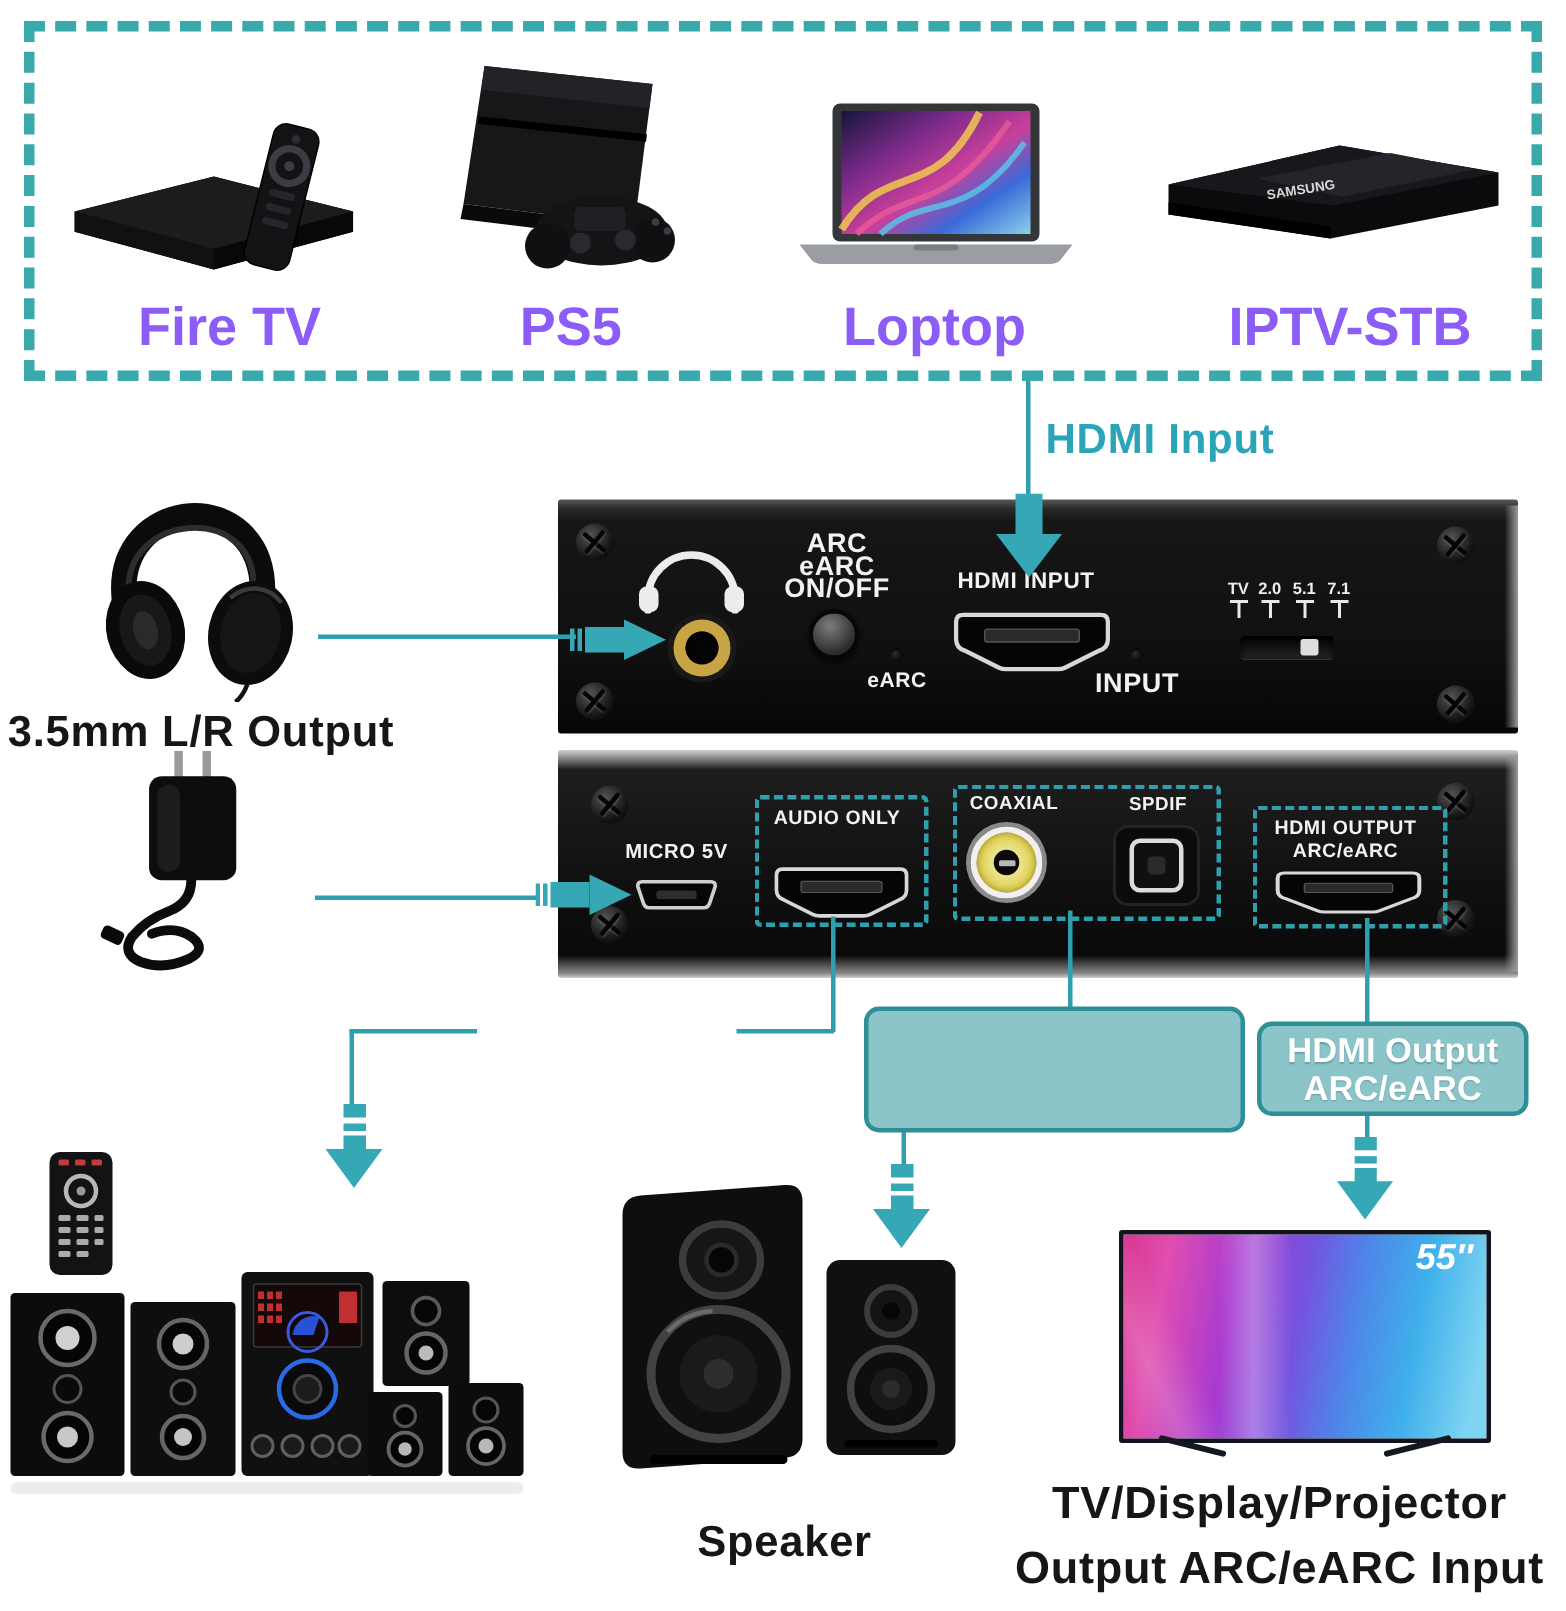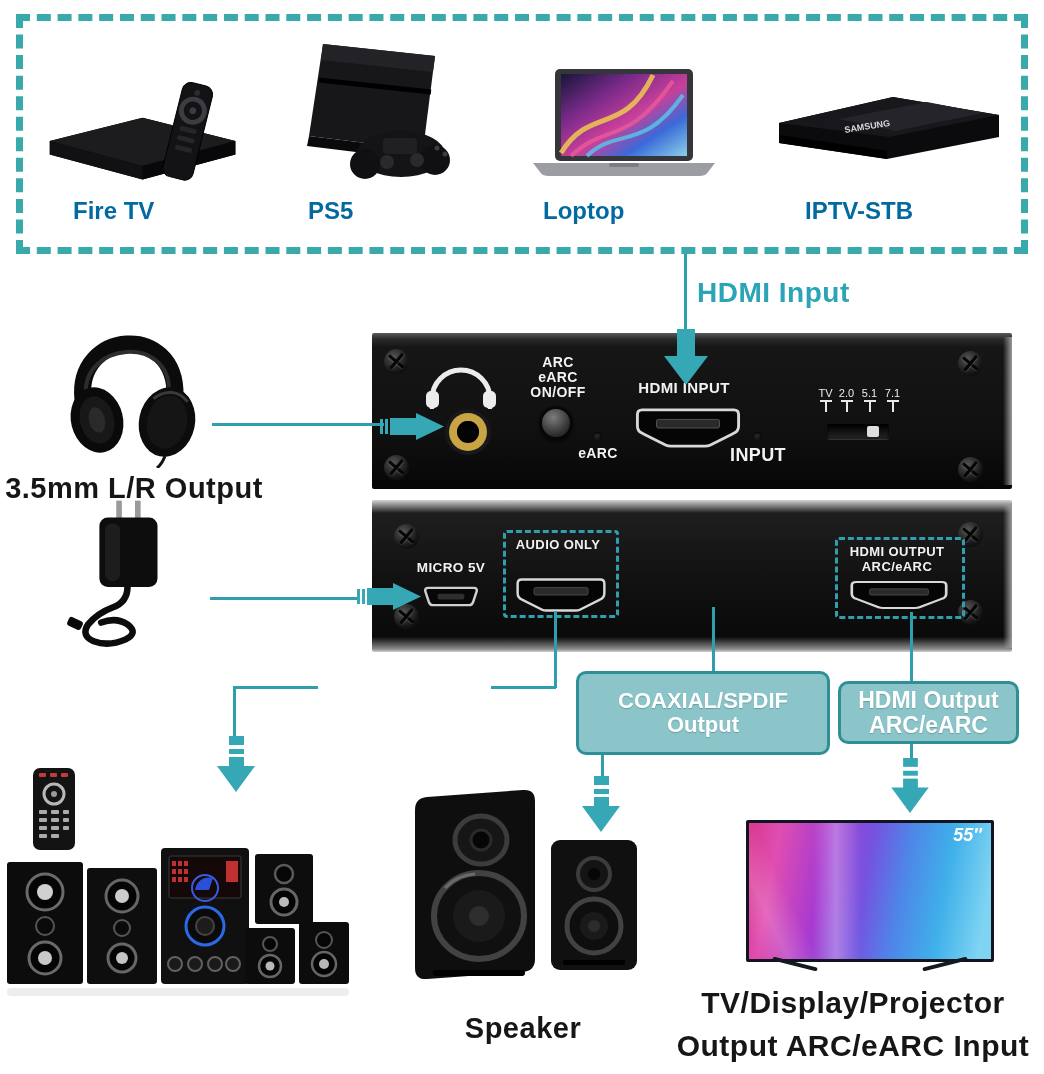--- a/index.html
+++ b/index.html
@@ -2,21 +2,21 @@
 <html><head>
 <meta charset="utf-8">
 <style>
   html,body{margin:0;padding:0;background:#fff;}
   .canvas{position:relative;width:1044px;height:1074px;background:#fff;overflow:hidden;
           font-family:"Liberation Sans",sans-serif;}
   .abs{position:absolute;}
   .pre{white-space:pre-line;}
   
   .biglbl{font-weight:bold;color:#161616;text-align:center;font-size:29px;letter-spacing:.5px;}
-  .srclbl{font-weight:bold;color:#0369a1;font-size:24px;}
+  .srclbl{font-weight:bold;color:#8b5cf6;text-align:center;font-size:36px;}
   .title-teal{font-weight:bold;color:#2ba4b8;font-size:28px;letter-spacing:.5px;}
   
   .line{background:#2f9fae;z-index:2;}
   .arrow{z-index:6;}
   
   .source-box{left:16px;top:14px;width:998px;height:226px;border:7px dashed #3aa9ab;}
   
   .panel{z-index:1;border-radius:2px;}
   .front-panel{left:372px;top:333px;width:640px;height:156px;
     background:linear-gradient(#5a5a5a 0,#2a2a2a 6px,#161616 14px,#101010 65%,#060606 100%);}
@@ -33,21 +33,21 @@
   .led{position:absolute;width:9px;height:9px;border-radius:50%;
     background:radial-gradient(circle at 40% 35%,#2c2c2c,#000);box-shadow:inset 0 1px 2px #000;}
   .pushbtn{position:absolute;width:28px;height:28px;border-radius:50%;
     background:radial-gradient(circle at 40% 30%,#7c7c7c,#2c2c2c 70%);border:3px solid #070707;
     box-shadow:0 2px 3px rgba(0,0,0,.6);}
   .jack{position:absolute;width:22px;height:22px;border-radius:50%;background:#040404;
     box-shadow:0 0 0 8px #c9a445,0 0 0 12px #191919,inset 0 2px 3px #000;}
   .pdash{position:absolute;border:3px dashed #2f9fae;border-radius:4px;}
   
   .sw-row{position:absolute;display:flex;gap:4px;}
-  .sw-lbl{font-weight:normal;color:#ececec;font-size:11px;width:19px;text-align:center;}
+  .sw-lbl{font-weight:bold;color:#ececec;font-size:11px;width:19px;text-align:center;}
   .sw-lbl:first-child{width:15px;}
   .tickwrap{width:19px;display:flex;justify-content:center;}
   .tickwrap:first-child{width:15px;}
   .tick{width:12px;height:12px;border-top:2px solid #e8e8e8;position:relative;}
   .tick::after{content:'';position:absolute;left:5px;top:0;width:2px;height:10px;background:#e8e8e8;}
   .sw-track{position:absolute;width:62px;height:15px;border-radius:3px;
     background:linear-gradient(#000,#242424);box-shadow:inset 0 1px 3px #000,0 1px 0 rgba(160,160,160,.25);}
   .sw-knob{position:absolute;left:40px;top:2px;width:12px;height:11px;background:#dedede;border-radius:2px;}
   
   .rca{position:absolute;width:40px;height:40px;border-radius:50%;border:4px solid #f0f0f0;
@@ -63,21 +63,21 @@
     display:flex;flex-direction:column;align-items:center;justify-content:center;text-align:center;}
   .callout .t1{color:#fff;font-weight:bold;text-shadow:0 1px 1px rgba(40,90,95,.35);}
   .callout .t2{color:#37474a;font-weight:bold;}
   
   .tv-screen{position:absolute;left:0;top:0;right:0;height:136px;border:3px solid #10141f;border-radius:2px;overflow:hidden;
     background:linear-gradient(100deg,#d8368e 0%,#e04eb0 12%,#a93ad0 30%,#7454e0 48%,#4e86e8 62%,#3fb0ea 78%,#7fd4f2 95%);}
   .tv-screen::before{content:'';position:absolute;left:10%;top:-40%;width:55%;height:200%;
     background:linear-gradient(80deg,transparent 35%,rgba(255,255,255,.30) 48%,transparent 62%);transform:rotate(10deg);}
   .tv-screen::after{content:'';position:absolute;left:-25%;top:-30%;width:60%;height:190%;
     background:linear-gradient(70deg,transparent 40%,rgba(255,255,255,.16) 52%,transparent 64%);transform:rotate(-6deg);}
-  .tv-size{position:absolute;right:9px;top:2px;color:#fff;font-weight:bold;font-size:18px;font-style:italic;z-index:3;}
+  .tv-size{position:absolute;right:9px;top:2px;color:#fff;font-weight:bold;font-size:24px;font-style:italic;z-index:3;}
   .tv-leg{position:absolute;bottom:2px;width:46px;height:4px;background:#14181f;border-radius:2px;}
 </style>
 </head>
 <body>
 
 <div class="canvas">
 
   <div class="abs source-box">
 
     <svg class="abs" style="left:19px;top:60px;width:205px;height:116px" viewBox="0 0 212 120">
@@ -181,21 +181,21 @@
     <div class="screw" style="left:586px;top:18px"></div>
     <div class="screw" style="left:586px;top:124px"></div>
 
     <svg class="abs" style="left:50px;top:30px;width:78px;height:46px" viewBox="0 0 78 46">
       <path d="M10,44 v-8 a28,28 0 0 1 58,0 v8" fill="none" stroke="#ececec" stroke-width="5" stroke-linecap="round"></path>
       <rect x="4" y="28" width="13" height="17" rx="5" fill="#ececec"></rect>
       <rect x="61" y="28" width="13" height="17" rx="5" fill="#ececec"></rect>
     </svg>
     <div class="jack" style="left:85px;top:88px"></div>
 
-    <div class="plbl pre" style="left:138px;top:22px;width:96px;font-size:14px;line-height:15px">ARC
+    <div class="plbl pre" style="left:138px;top:22px;width:96px;font-size:18px;line-height:15px">ARC
 eARC
 ON/OFF</div>
     <div class="pushbtn" style="left:167px;top:73px"></div>
 
     <div class="led" style="left:221px;top:99px"></div>
     <div class="plbl" style="left:196px;top:112px;width:60px;font-size:14px">eARC</div>
 
     <div class="plbl" style="left:250px;top:46px;width:124px;font-size:15px">HDMI INPUT</div>
     <svg class="abs" style="left:262px;top:74px;width:108px;height:42px" viewBox="0 0 110 44">
       <path d="M7,3 h96 q5,0 5,5 v12 q0,6 -6,8 l-24,12 q-2,1 -5,1 h-36 q-3,0 -5,-1 l-24,-12 q-6,-2 -6,-8 v-12 q0,-5 5,-5 z" fill="#050505" stroke="#d8d8d8" stroke-width="3"></path>
@@ -246,20 +246,33 @@
     </svg>
 
     <div class="pdash" style="left:131px;top:30px;width:110px;height:82px">
       <div class="plbl" style="left:0;top:4px;width:104px;font-size:13px">AUDIO ONLY</div>
       <svg class="abs" style="left:9px;top:44px;width:92px;height:36px" viewBox="0 0 110 44">
         <path d="M7,3 h96 q5,0 5,5 v12 q0,6 -6,8 l-24,12 q-2,1 -5,1 h-36 q-3,0 -5,-1 l-24,-12 q-6,-2 -6,-8 v-12 q0,-5 5,-5 z" fill="#050505" stroke="#d8d8d8" stroke-width="3"></path>
         <rect x="22" y="13" width="66" height="9" rx="2" fill="#2a2a2a" stroke="#555" stroke-width="1"></rect>
       </svg>
     </div>
 
+    <div class="pdash" style="left:263px;top:23px;width:173px;height:85px">
+      <div class="plbl" style="left:2px;top:2px;width:72px;font-size:12.5px">COAXIAL</div>
+      <div class="rca" style="left:9px;top:25px">
+        <div class="rca-hole">
+          <div class="rca-slot"></div>
+        </div>
+      </div>
+      <div class="plbl" style="left:100px;top:3px;width:68px;font-size:12.5px">SPDIF</div>
+      <div class="optical" style="left:104px;top:24px">
+        <div class="optical-inner"></div>
+        <div class="optical-core"></div>
+      </div>
+    </div>
 
     <div class="pdash" style="left:463px;top:37px;width:124px;height:76px">
       <div class="plbl pre" style="left:0;top:4px;width:118px;font-size:13px;line-height:15px">HDMI OUTPUT
 ARC/eARC</div>
       <svg class="abs" style="left:12px;top:40px;width:98px;height:30px" viewBox="0 0 110 44" preserveAspectRatio="none">
         <path d="M7,3 h96 q5,0 5,5 v12 q0,6 -6,8 l-24,12 q-2,1 -5,1 h-36 q-3,0 -5,-1 l-24,-12 q-6,-2 -6,-8 v-12 q0,-5 5,-5 z" fill="#050505" stroke="#d8d8d8" stroke-width="3"></path>
         <rect x="22" y="13" width="66" height="9" rx="2" fill="#2a2a2a" stroke="#555" stroke-width="1"></rect>
       </svg>
     </div>
   </div>
@@ -286,21 +299,20 @@
   <div class="abs line" style="left:233px;top:686px;width:3px;height:51px"></div>
   <svg class="abs arrow" style="left:216px;top:736px;width:40px;height:57px" viewBox="0 0 40 57">
     <rect x="13" y="0" width="15" height="9" fill="#35a7b5"></rect>
     <rect x="13" y="13" width="15" height="5" fill="#35a7b5"></rect>
     <rect x="13" y="21" width="15" height="10" fill="#35a7b5"></rect>
     <polygon points="1,30 39,30 20,56" fill="#35a7b5"></polygon>
   </svg>
 
   <div class="abs line" style="left:712px;top:607px;width:3px;height:65px"></div>
   <div class="callout" style="left:576px;top:671px;width:248px;height:78px">
-    <span class="t1" style="font-size:22px;line-height:24px">COAXIAL/SPDIF Output</span>
   </div>
   <div class="abs line" style="left:601px;top:748px;width:3px;height:29px"></div>
   <svg class="abs arrow" style="left:581px;top:776px;width:40px;height:57px" viewBox="0 0 40 57">
     <rect x="13" y="0" width="15" height="9" fill="#35a7b5"></rect>
     <rect x="13" y="13" width="15" height="5" fill="#35a7b5"></rect>
     <rect x="13" y="21" width="15" height="10" fill="#35a7b5"></rect>
     <polygon points="1,30 39,30 20,56" fill="#35a7b5"></polygon>
   </svg>
 
   <div class="abs line" style="left:910px;top:612px;width:3px;height:70px"></div>

